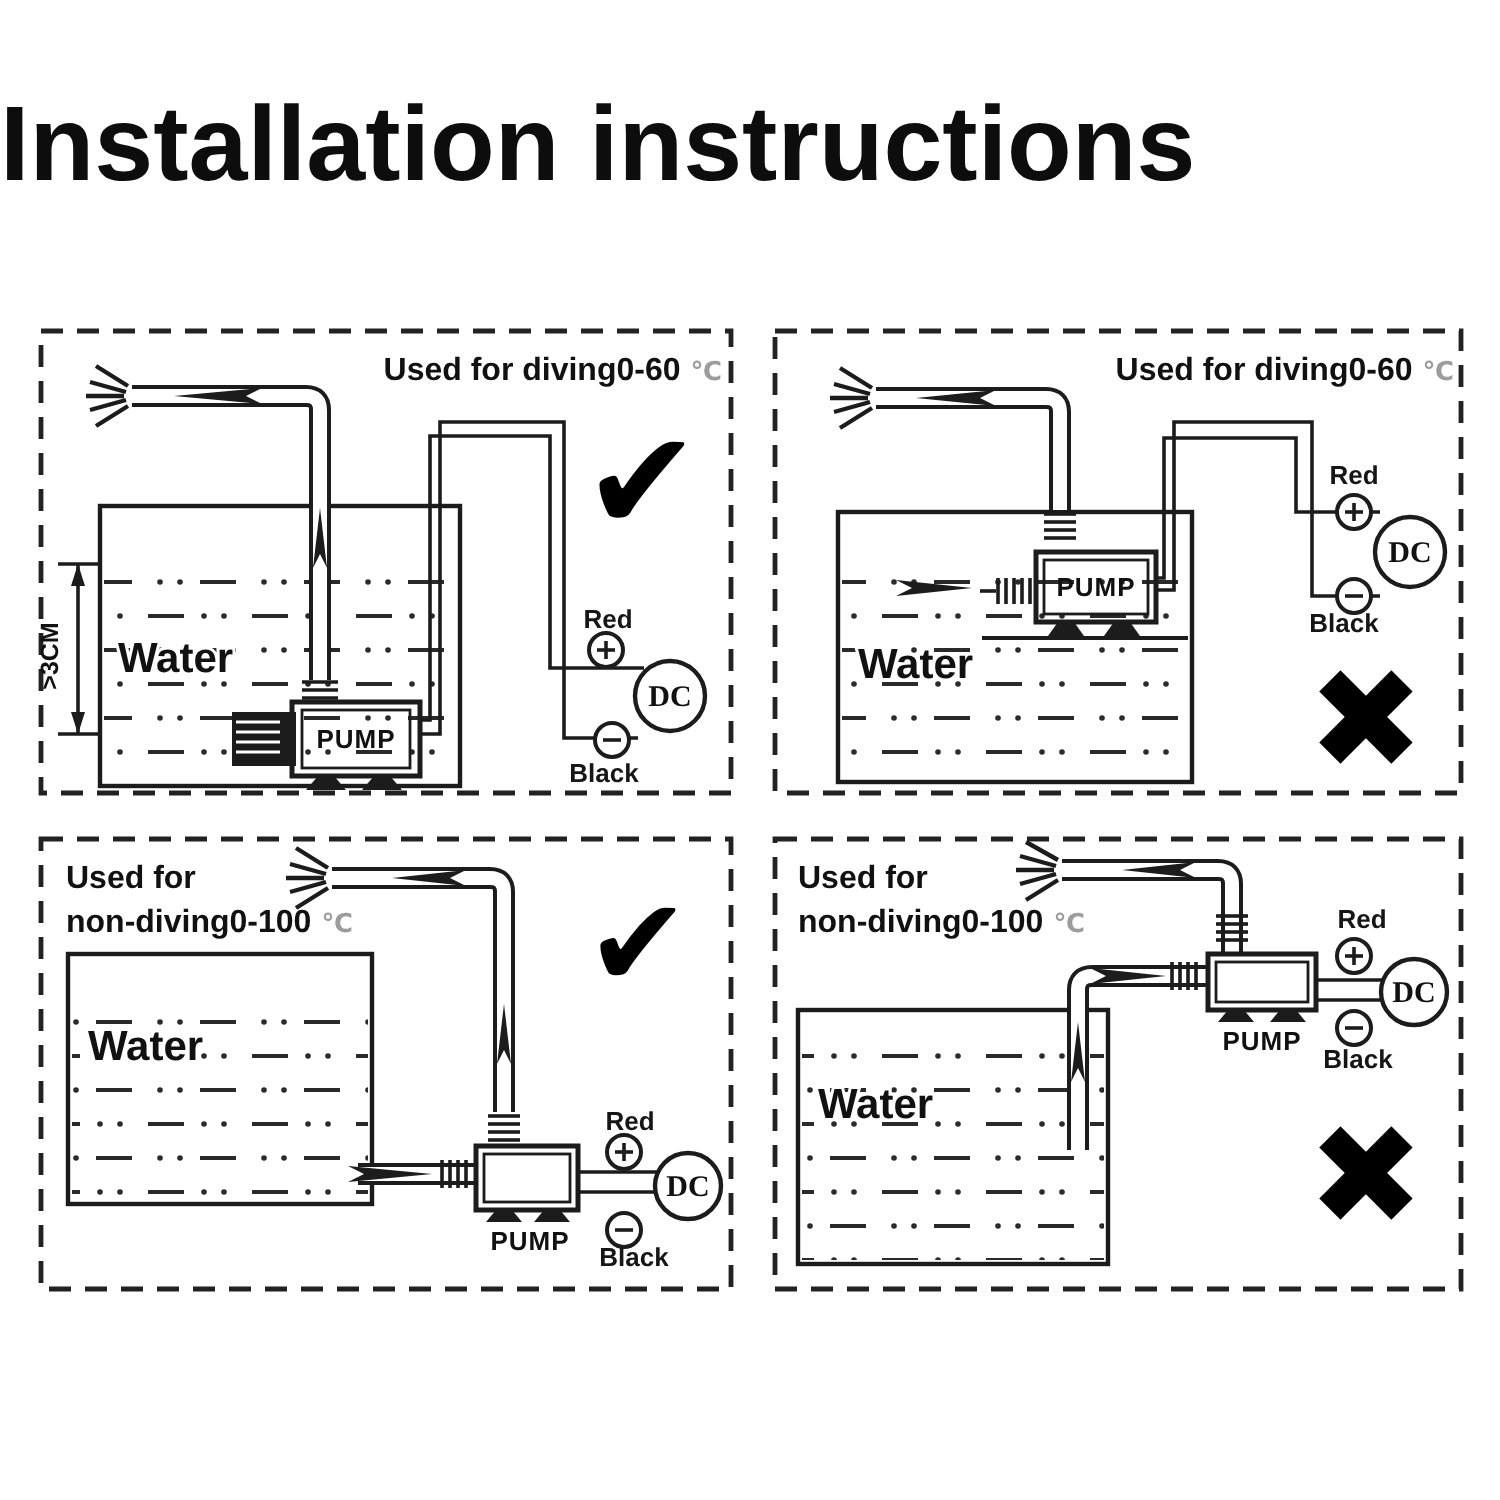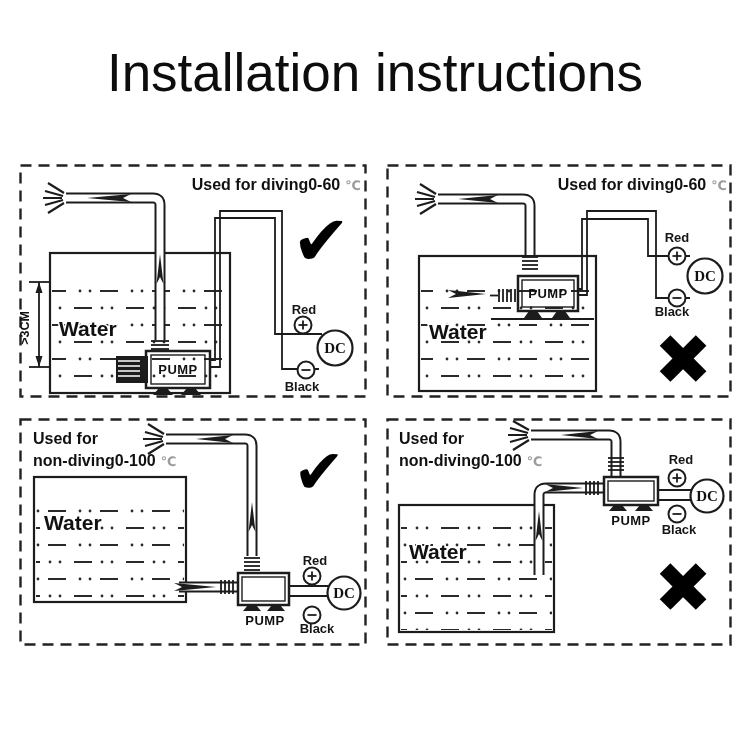--- a/index.html
+++ b/index.html
@@ -1,19 +1,19 @@
 <!DOCTYPE html>
 <html><head>
 <meta charset="utf-8">
 <style>
   html,body{margin:0;padding:0;background:#ffffff;}
   body{position:relative;width:750px;height:750px;overflow:hidden;
        font-family:"Liberation Sans",sans-serif;}
-  .page-title{position:absolute;top:42px;left:0;width:750px;text-align:center;
-       font-size:53px;font-weight:400;color:#0d0d0d;letter-spacing:0px;}
+  .page-title{position:absolute;top:42px;left:0;width:750px;text-align:left;
+       font-size:53px;font-weight:700;color:#0d0d0d;letter-spacing:0px;}
   .panel{position:absolute;}
   .p1{left:19px;top:164px;}
   .p2{left:386px;top:164px;}
   .p3{left:19px;top:418px;}
   .p4{left:386px;top:418px;}
   svg{display:block;}
   svg text{font-family:"Liberation Sans",sans-serif;fill:#111;}
   .hd{font-size:16px;font-weight:bold;}
   .cel{font-family:"DejaVu Sans",sans-serif;font-size:13px;font-weight:bold;fill:#9c9c9c;}
   .water{font-size:21px;font-weight:bold;paint-order:stroke;stroke:#ffffff;stroke-width:3px;}

